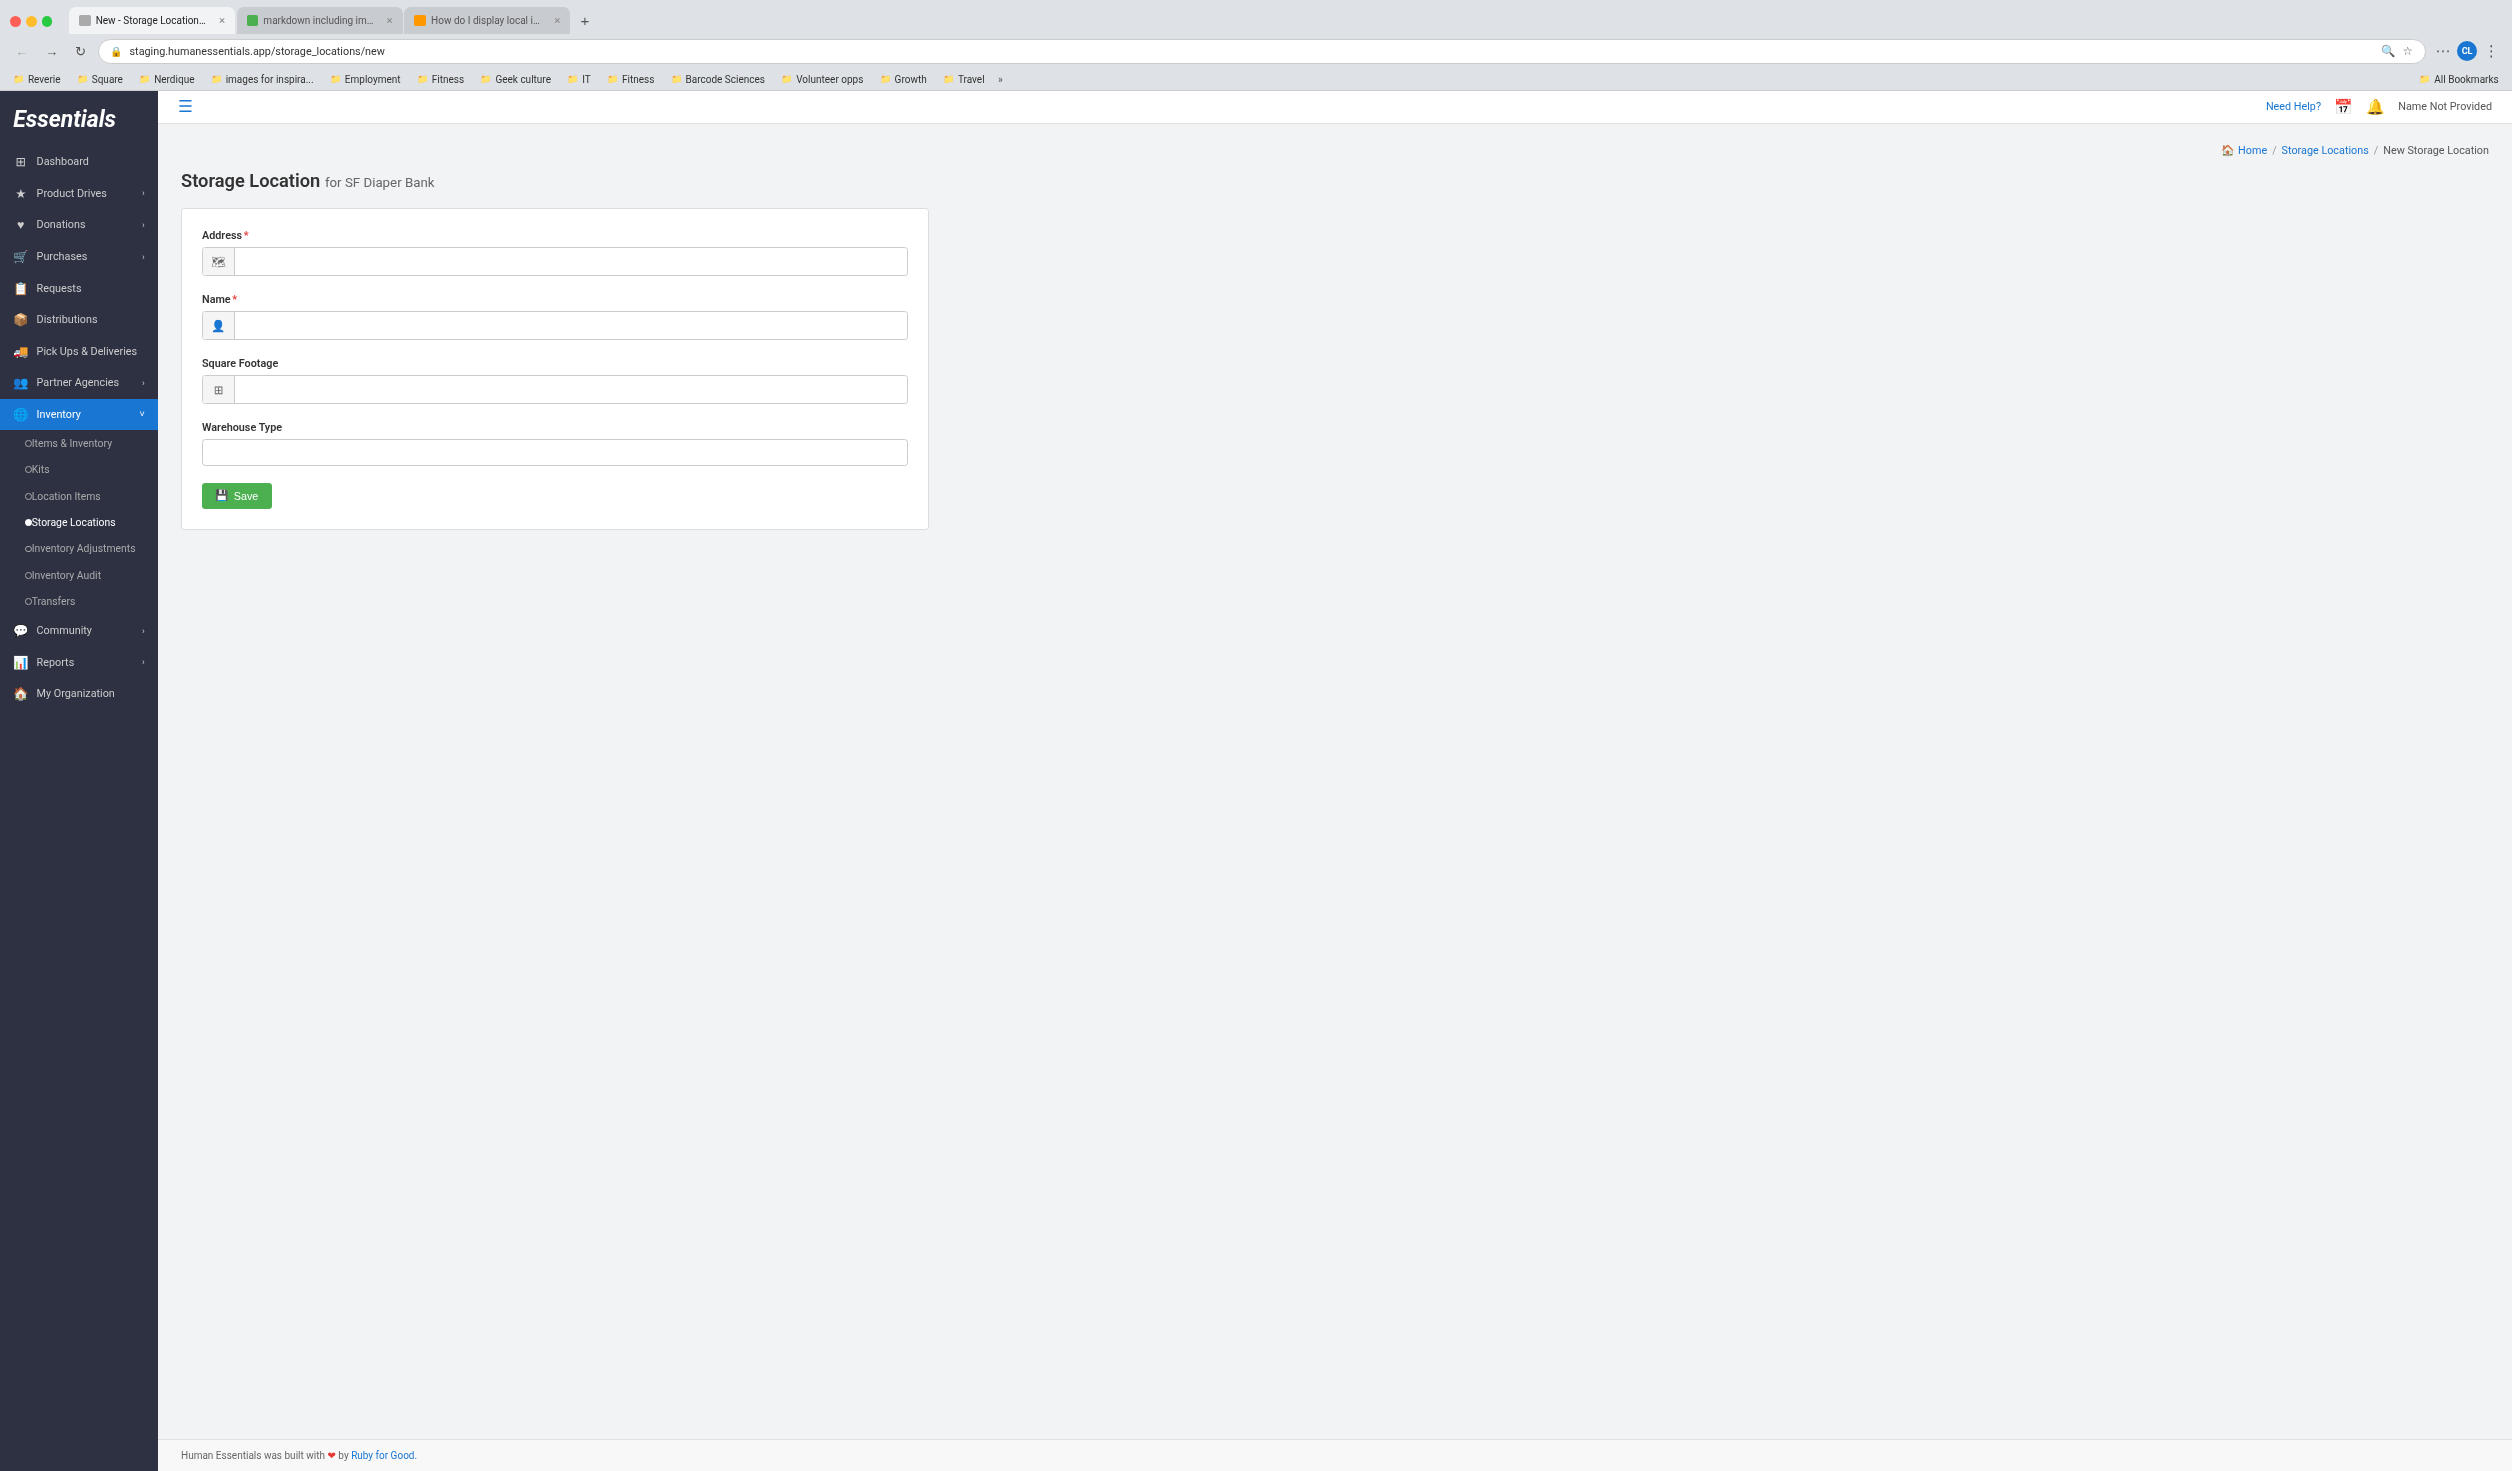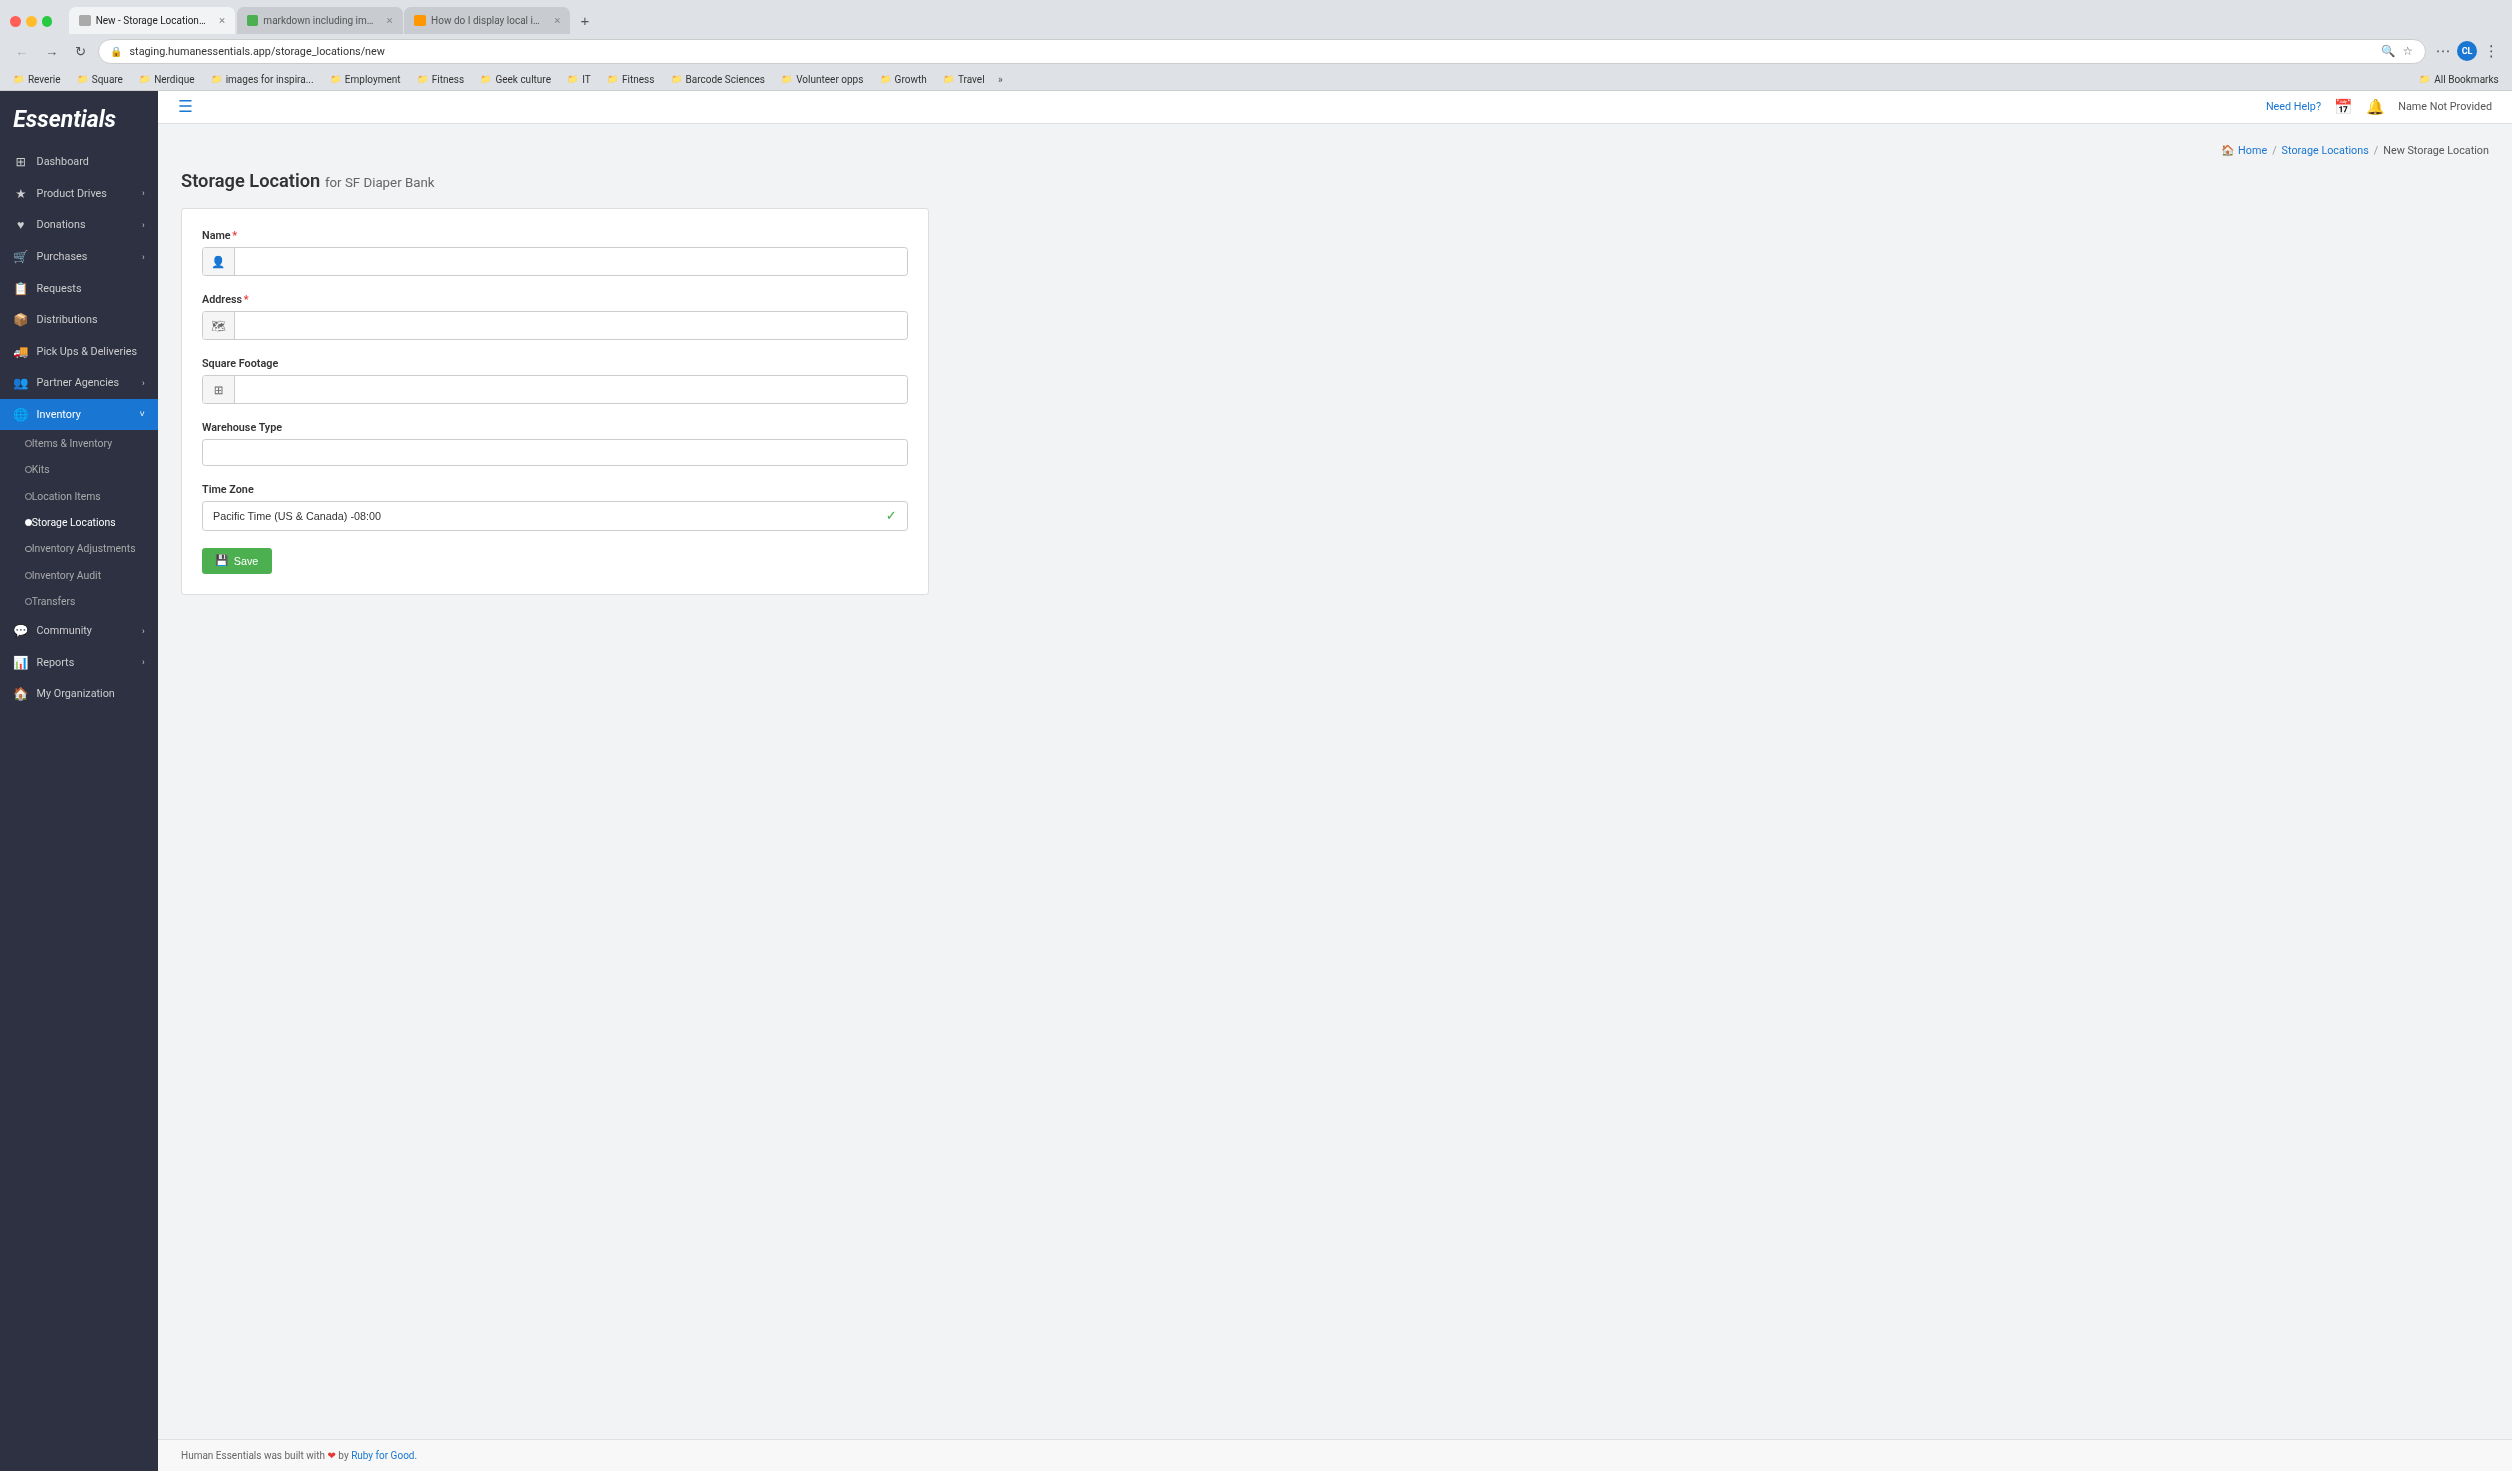--- a/index.html
+++ b/index.html
@@ -334,66 +334,59 @@
         <h1 class="page-title">
           <strong>Storage Location</strong>
           <span style="font-weight:400; color:#666; font-size:13.3px;"> for SF Diaper Bank</span>
         </h1>
       </div>
 
       <div class="form-card">
 
         <div class="form-group">
           <label class="form-label">
+            <span>Address</span><span class="required">*</span>
+          </label>
+          <div class="input-with-icon">
+            <div class="input-icon-box">
+              <span>🗺</span>
+            </div>
+            <input class="input-field" type="text" value="" placeholder="" style="">
+          </div>
+        </div>
+
+        <div class="form-group">
+          <label class="form-label">
             <span>Name</span><span class="required">*</span>
           </label>
           <div class="input-with-icon">
             <div class="input-icon-box">
               <span>👤</span>
             </div>
             <input class="input-field" type="text" value="" placeholder="" style="">
           </div>
         </div>
 
         <div class="form-group">
-          <label class="form-label">
-            <span>Address</span><span class="required">*</span>
-          </label>
-          <div class="input-with-icon">
-            <div class="input-icon-box">
-              <span>🗺</span>
-            </div>
-            <input class="input-field" type="text" value="" placeholder="" style="">
-          </div>
-        </div>
-
-        <div class="form-group">
           <label class="form-label">Square Footage</label>
           <div class="input-with-icon">
             <div class="input-icon-box">
               <span>⊞</span>
             </div>
             <input class="input-field" type="text" value="" placeholder="" style="">
           </div>
         </div>
 
         <div class="form-group">
           <label class="form-label">Warehouse Type</label>
           <select class="select-field">
             <option value=""></option>
           </select>
         </div>
 
-        <div class="form-group">
-          <label class="form-label">Time Zone</label>
-          <div class="timezone-row">
-            <input class="timezone-input" type="text" value="Pacific Time (US &amp; Canada) -08:00" style="">
-            <span class="timezone-check">✓</span>
-          </div>
-        </div>
 
         <button class="btn-save">
           <span>💾</span>
           <span>Save</span>
         </button>
       </div>
     </div>
 
     <div class="page-footer">
       <span>Human Essentials was built with</span>

